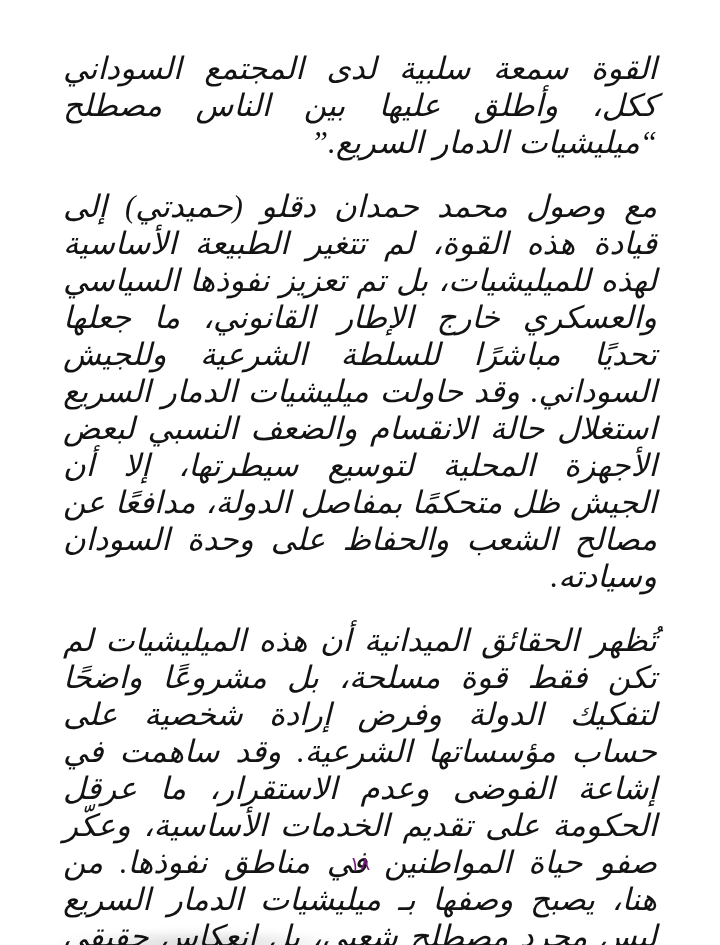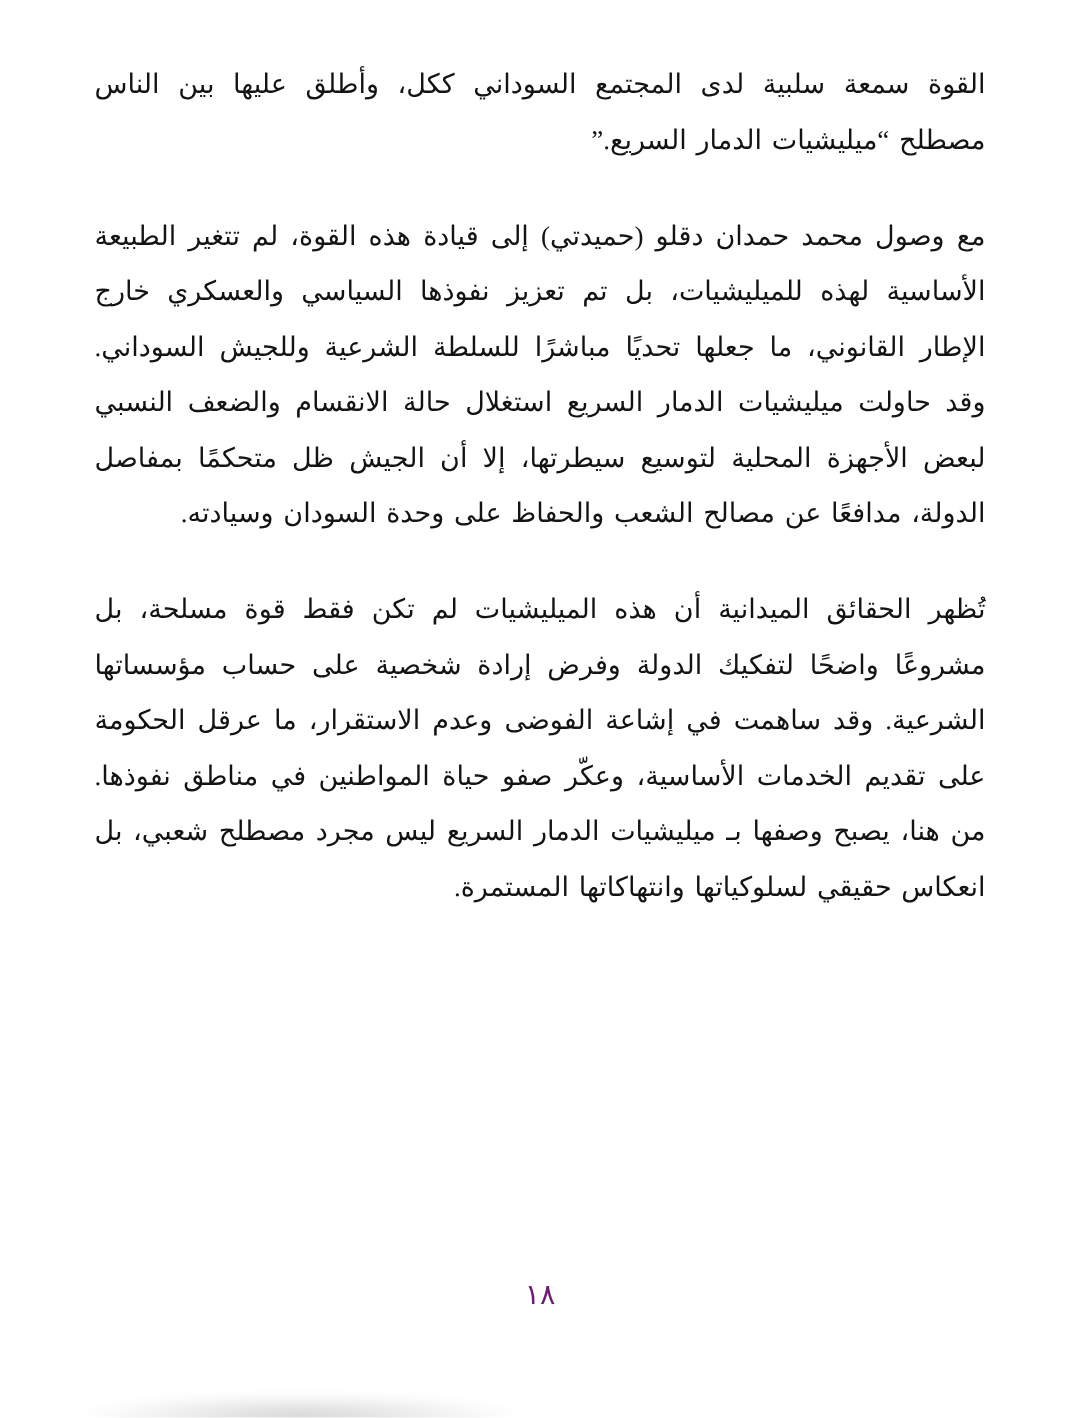--- a/index.html
+++ b/index.html
@@ -17,27 +17,28 @@
     width: 720px;
     height: 945px;
     background: #ffffff;
   }
   .text-block {
     direction: rtl;
     padding: 38px 63px 0 63px;
   }
   .para {
     font-family: "Liberation Serif", "DejaVu Sans", serif;
-    font-size: 18px;
+    font-size: 31px;
     line-height: 37px;
     color: #131313;
     text-align: justify;
     text-justify: inter-word;
-    margin: 0 0 27px 0;
+    margin: 12px 0 27px 0;
     word-spacing: 2px;
+    font-style: italic;
   }
   .page-number {
     position: absolute;
     left: 0;
     right: 0;
     bottom: 70px;
     text-align: center;
     font-size: 19px;
     color: #701a75;
     font-family: "Liberation Serif", "DejaVu Sans", serif;

